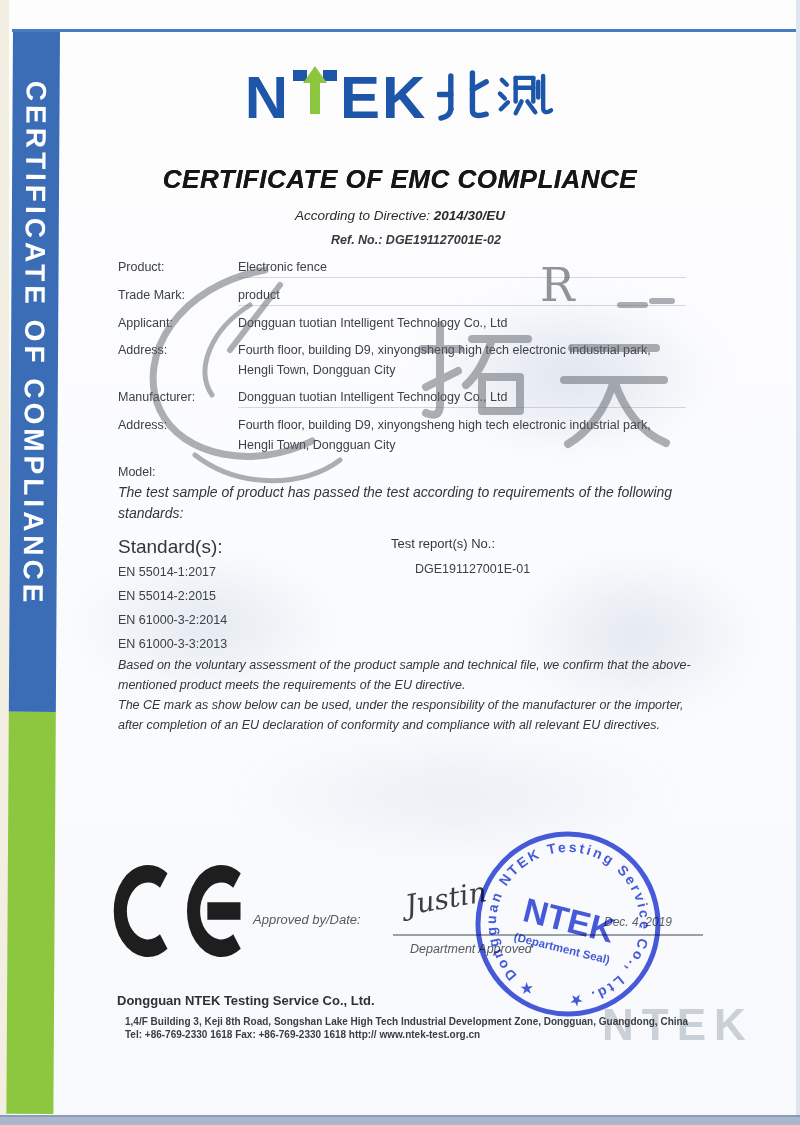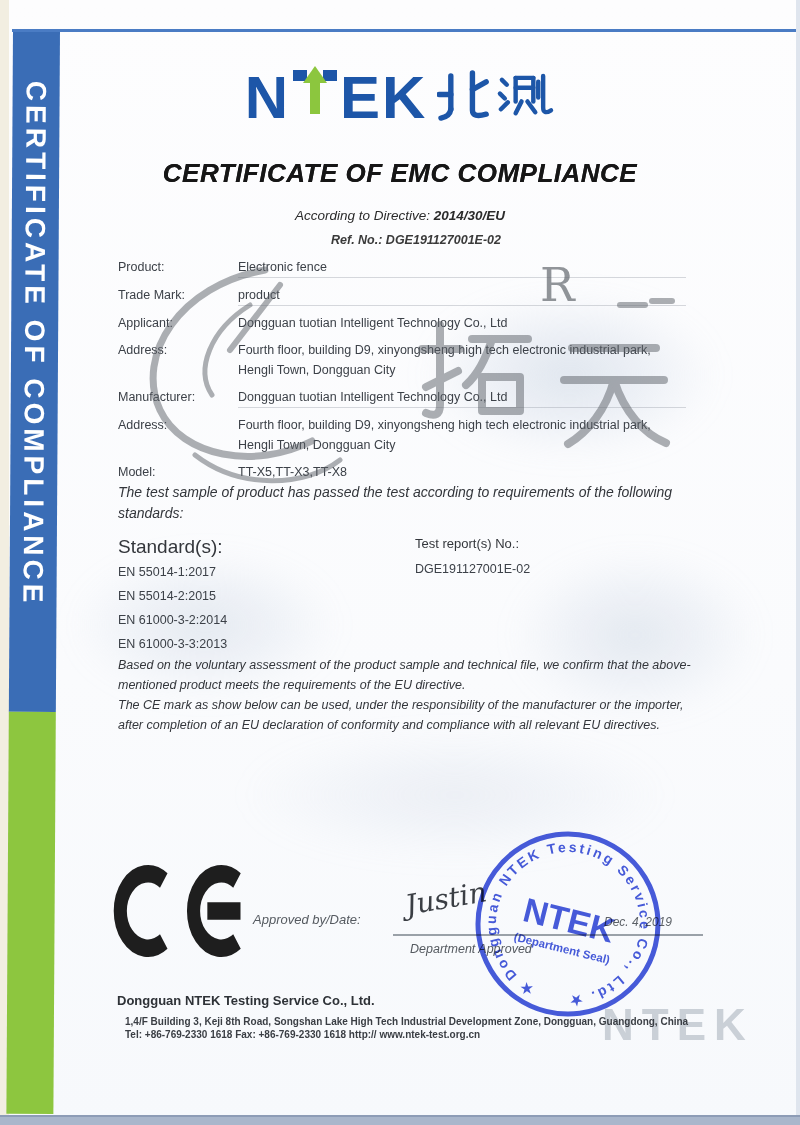--- a/index.html
+++ b/index.html
@@ -31,35 +31,35 @@
   .logo-inner{display:inline-flex;align-items:flex-start;}
   .logo-letter{font-size:60px;font-weight:bold;color:#1d56a8;line-height:1;letter-spacing:2px;}
   .logo-t{position:relative;display:inline-block;width:44px;height:46px;margin:1px 3px 0 3px;}
   .logo-t .cb{position:absolute;top:1px;width:14px;height:11px;background:#1d56a8;}
   .logo-t .cbl{left:0;} .logo-t .cbr{right:0;}
   .logo-t .tri{position:absolute;left:50%;top:-3px;margin-left:-12px;width:0;height:0;
                border-left:12px solid transparent;border-right:12px solid transparent;border-bottom:17px solid #8cc63e;}
   .logo-t .stem{position:absolute;left:50%;top:13px;margin-left:-5px;width:10px;height:32px;background:#8cc63e;}
   .logo-cn{margin-left:10px;margin-top:2px;}
 
-  .title{position:absolute;left:0;top:158px;width:100%;text-align:center;font-size:26px;font-weight:bold;
+  .title{position:absolute;left:0;top:164px;width:100%;text-align:center;font-size:26px;font-weight:bold;
          font-style:italic;color:#161616;letter-spacing:.5px;z-index:2;text-shadow:0 0 .6px #222;}
   .directive{position:absolute;left:0;top:208px;width:100%;text-align:center;font-size:13.5px;font-style:italic;color:#2b2b2b;z-index:2;}
   .refline{position:absolute;left:0;top:233px;width:100%;text-align:center;font-size:12.5px;font-style:italic;font-weight:bold;color:#3a3a3a;z-index:2;margin-left:16px;}
 
   
   .fields{position:absolute;left:118px;top:257px;width:568px;z-index:2;font-size:12.5px;color:#3c4148;}
   .frow{display:flex;line-height:20px;margin-bottom:7px;}
   .flabel{width:120px;flex:0 0 120px;}
   .fval{flex:1;}
   .frow.u .fval{border-bottom:1px solid rgba(150,155,165,.38);}
 
   .statement{position:absolute;left:118px;top:482px;width:572px;font-size:14px;font-style:italic;color:#33363b;line-height:1.5;z-index:2;}
   .stdlabel{position:absolute;left:118px;top:536px;font-size:19px;color:#33363b;z-index:2;}
-  .replabel{position:absolute;left:415px;top:536px;font-size:13px;color:#33363b;z-index:2;}
+  .replabel{position:absolute;left:391px;top:536px;font-size:13px;color:#33363b;z-index:2;}
   .stdlist{position:absolute;left:118px;top:560px;font-size:12.5px;color:#3c4148;line-height:24px;z-index:2;}
   .repval{position:absolute;left:415px;top:562px;font-size:12.5px;color:#3c4148;z-index:2;}
 
   .para{position:absolute;left:118px;top:655px;width:578px;font-size:12.5px;font-style:italic;color:#33363b;line-height:1.6;z-index:2;}
 
   
   .wm-strokes{position:absolute;left:100px;top:245px;z-index:3;opacity:.5;pointer-events:none;}
   .wm-r{position:absolute;left:540px;top:258px;font-family:"DejaVu Serif",serif;font-size:46px;color:#64696f;opacity:.7;z-index:3;}
   .wm-corner{position:absolute;left:602px;top:1000px;font-size:44px;font-weight:bold;color:#c3c9d1;letter-spacing:8px;opacity:.85;z-index:1;}
 
@@ -155,35 +155,34 @@
     <div class="frow u">
         <span class="flabel">Manufacturer:</span>
         <span class="fval">Dongguan tuotian Intelligent Technology Co., Ltd</span>
       </div>
     <div class="frow">
         <span class="flabel">Address:</span>
         <span class="fval">Fourth floor, building D9, xinyongsheng high tech electronic industrial park, Hengli Town, Dongguan City</span>
       </div>
     <div class="frow">
         <span class="flabel">Model:</span>
-        <span class="fval">TT-X5,TT-X3,TT-X8</span>
       </div>
   </div>
 
   <div class="statement">The test sample of product has passed the test according to requirements of the following standards:</div>
 
   <div class="stdlabel">Standard(s):</div>
   <div class="replabel">Test report(s) No.:</div>
   <div class="stdlist">
     <div>EN 55014-1:2017</div>
     <div>EN 55014-2:2015</div>
     <div>EN 61000-3-2:2014</div>
     <div>EN 61000-3-3:2013</div>
   </div>
-  <div class="repval">DGE191127001E-02</div>
+  <div class="repval">DGE191127001E-01</div>
 
   <div class="para">
     <div>Based on the voluntary assessment of the product sample and technical file, we confirm that the above-mentioned product meets the requirements of the EU directive.</div>
     <div>The CE mark as show below can be used, under the responsibility of the manufacturer or the importer, after completion of an EU declaration of conformity and compliance with all relevant EU directives.</div>
   </div>
 
   <svg class="wm-strokes" width="620" height="270" viewBox="0 0 620 270" fill="none" stroke="#5d6269" stroke-linecap="round" stroke-linejoin="round">
     <path d="M165,25 C80,40 35,110 60,165 C82,212 155,225 212,196" stroke-width="7"></path>
     <path d="M150,60 C110,85 95,125 112,150" stroke-width="5"></path>
     <path d="M130,105 L180,40" stroke-width="6"></path>

